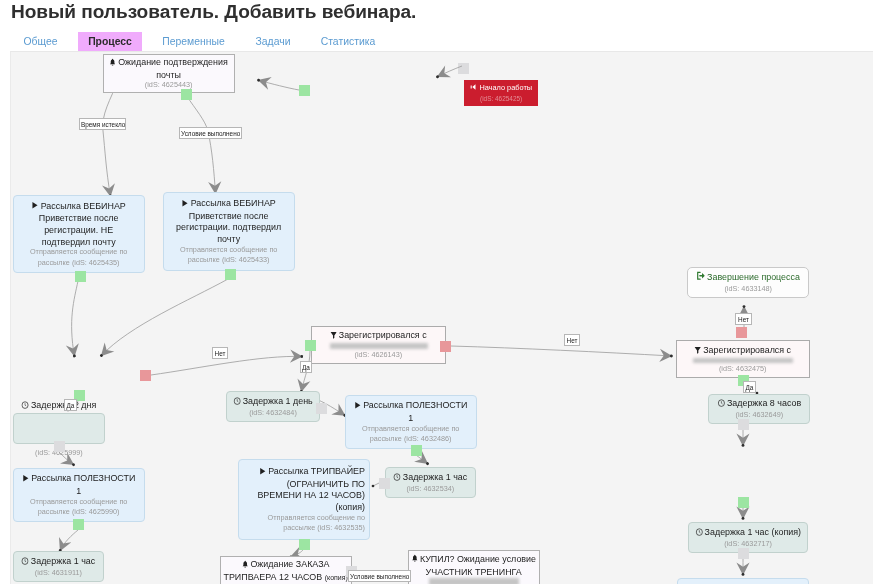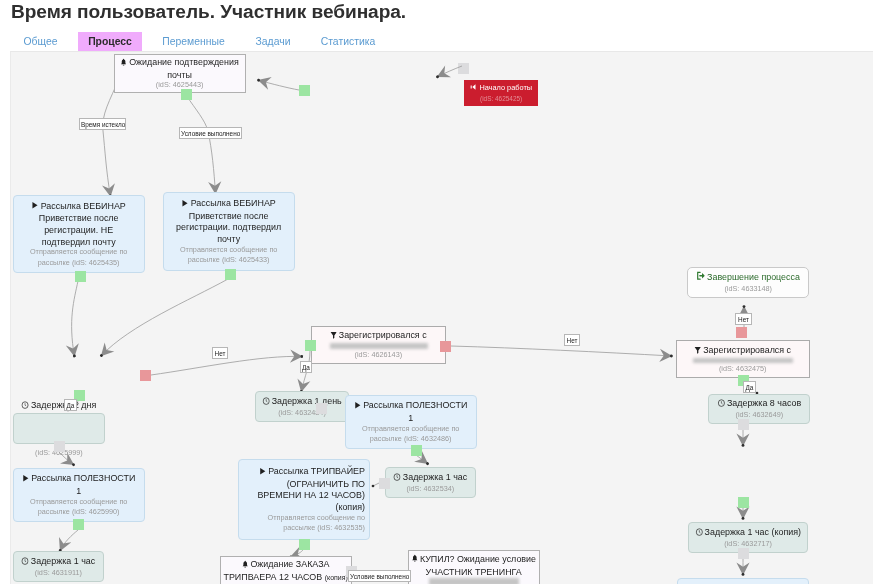--- a/index.html
+++ b/index.html
@@ -35,21 +35,21 @@
   .redact{height:5px;background:#c8c8c8;margin:1px auto 1px auto;border-radius:1px;filter:blur(1.2px);}
   .redact.thin{height:3px;background:#9e9e9e;filter:blur(1.1px);}
   .redact.pinkr{height:4px;background:#c5c5c5;filter:blur(1.4px);}
   .redact.wide{background:#ccd5dd;filter:blur(2.6px);border-radius:0;}
   .ico{display:inline-block;vertical-align:-1px;margin-right:2px;}
   .tail{font-size:7.6px;}
 </style>
 </head>
 <body>
 
-<div id="page-title">Время пользователь. Участник вебинара.</div>
+<div id="page-title">Новый пользователь. Добавить вебинара.</div>
 <div id="tabs">
     <div class="tab" style="left: 14px; width: 53px;">Общее</div>
     <div class="tab active" style="left: 78px; width: 64px;">Процесс</div>
     <div class="tab" style="left: 156px; width: 75px;">Переменные</div>
     <div class="tab" style="left: 247px; width: 52px;">Задачи</div>
     <div class="tab" style="left: 315px; width: 66px;">Статистика</div>
   </div>
 <div id="canvas">
   <div id="portlayer">
       <div class="port" style="left: 103px; top: 18px; background: rgb(220, 220, 222);"></div>
@@ -81,21 +81,21 @@
       <path d="M 368.0 431.0 C 366.0 432.0 364.0 433.0 362.0 434.0" fill="none" stroke="#9a9a9a" stroke-width="0.8" marker-end="url(#dot)"></path>
       <path d="M 292 498 C 290 500 288 502 279.0 505.2" fill="none" stroke="#9a9a9a" stroke-width="0.8" marker-end="url(#ah)"></path>
       <path d="M 440.0 294.0 C 509.0 296.0 589.0 300.0 661.0 304.0" fill="none" stroke="#9a9a9a" stroke-width="0.8" marker-end="url(#ah)"></path>
       <path d="M 733 280 C 733 270 733 262 733 254" fill="none" stroke="#9a9a9a" stroke-width="0.8" marker-end="url(#ah)"></path>
       <path d="M 732 333 C 734 336 738 340 746 341" fill="none" stroke="#9a9a9a" stroke-width="0.8" marker-end="url(#dot)"></path>
       <path d="M 732.0 377.0 C 732.0 384.0 732.0 389.0 732.0 394.0" fill="none" stroke="#9a9a9a" stroke-width="0.8" marker-end="url(#ah)"></path>
       <path d="M 732.0 455.0 C 732.0 460.0 732.0 464.0 732.0 467.0" fill="none" stroke="#9a9a9a" stroke-width="0.8" marker-end="url(#ah)"></path>
       <path d="M 732.0 506.0 C 732.0 512.0 732.0 518.0 732.0 523.0" fill="none" stroke="#9a9a9a" stroke-width="0.8" marker-end="url(#ah)"></path>
     </svg>
   <div id="nodelayer">
-      <div class="node nwhite" style="left: 103px; top: 2px; width: 132px; height: 39px; --pad: 6px;">
+      <div class="node nwhite" style="left: 92px; top: 2px; width: 132px; height: 39px; --pad: 6px;">
         <div class="ntitle"><span class="ico"><svg width="7.4" height="8.6" viewBox="0 0 16 16">
               <path fill="#202020" d="M8 0.4a1.3 1.3 0 0 1 1.3 1.3v.5A4.4 4.4 0 0 1 12.3 6.4v3.4l1.9 2.2H1.8l1.9-2.2V6.4A4.4 4.4 0 0 1 6.7 2.2v-.5A1.3 1.3 0 0 1 8 0.4z"></path>
               <path fill="#202020" d="M6.1 13.2h3.8a1.9 1.9 0 0 1-3.8 0z"></path>
             </svg></span>Ожидание подтверждения почты</div>
         <div class="nsub">(idS: 4625443)</div>
       </div>
       <div class="node nred" style="left: 453px; top: 3px; width: 74px; height: 26px; margin-top: 25px; --pad: 2px;">
         <div class="ntitle"><span class="ico"><svg width="8" height="8" viewBox="0 0 16 16">
               <path fill="#fff" d="M2 5h2.3v6H2z"></path>
               <path fill="#fff" d="M12.5 2.6v10.8L5.6 8z"></path>
@@ -134,21 +134,21 @@
             </svg></span>Задержка 1 час</div>
         <div class="nsub">(idS: 4631911)</div>
       </div>
       <div class="node npink" style="left: 300px; top: 274px; width: 135px; height: 38px; --pad: 4px;">
         <div class="ntitle"><span class="ico"><svg width="7.6" height="8.4" viewBox="0 0 16 16">
               <path fill="#202020" d="M0.9 1.5h14.2L9.5 8.6v5.2l-3 1.5V8.6z"></path>
             </svg></span>Зарегистрировался с</div>
         <div class="redact pinkr" style="width:98px;height:6px"></div>
         <div class="nsub">(idS: 4626143)</div>
       </div>
-      <div class="node ngray" style="left: 215px; top: 339px; width: 94px; height: 31px; margin-left: 29px; --pad: 4px;">
+      <div class="node ngray" style="left: 215px; top: 339px; width: 94px; height: 31px; --pad: 4px;">
         <div class="ntitle"><span class="ico"><svg width="8.2" height="8.2" viewBox="0 0 16 16">
               <circle cx="8" cy="8" r="6.5" fill="none" stroke="#2b2b2b" stroke-width="1.5"></circle>
               <path stroke="#2b2b2b" stroke-width="1.2" fill="none" d="M8 4.2V8.2l2.4 1.5"></path>
             </svg></span>Задержка 1 день</div>
         <div class="nsub">(idS: 4632484)</div>
       </div>
       <div class="node nblue" style="left: 334px; top: 343px; width: 132px; height: 54px; --pad: 9px;">
         <div class="ntitle"><span class="ico"><svg width="8" height="8.5" viewBox="0 0 16 16">
               <path fill="#202020" d="M2.8 1.4 14 8 2.8 14.6z"></path>
             </svg></span>Рассылка ПОЛЕЗНОСТИ 1</div>

